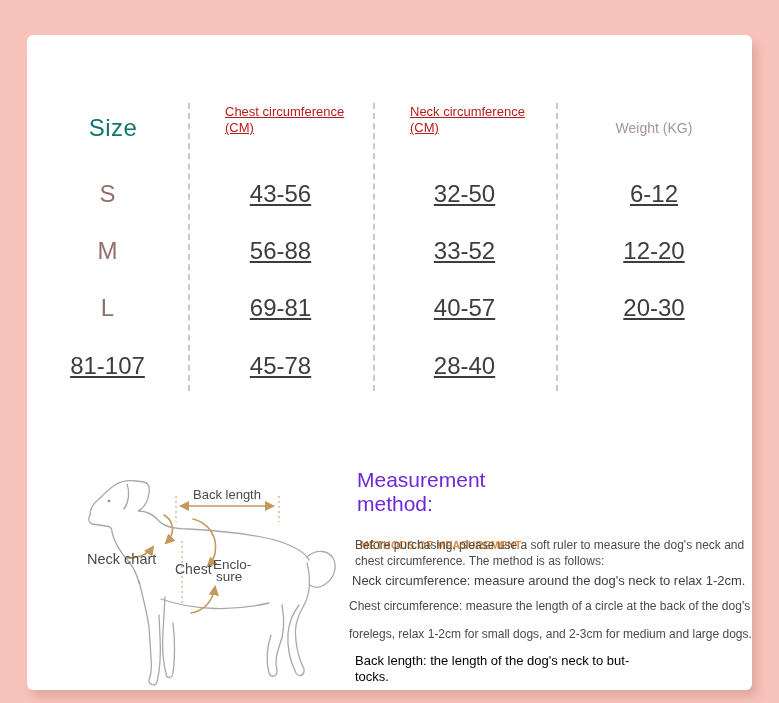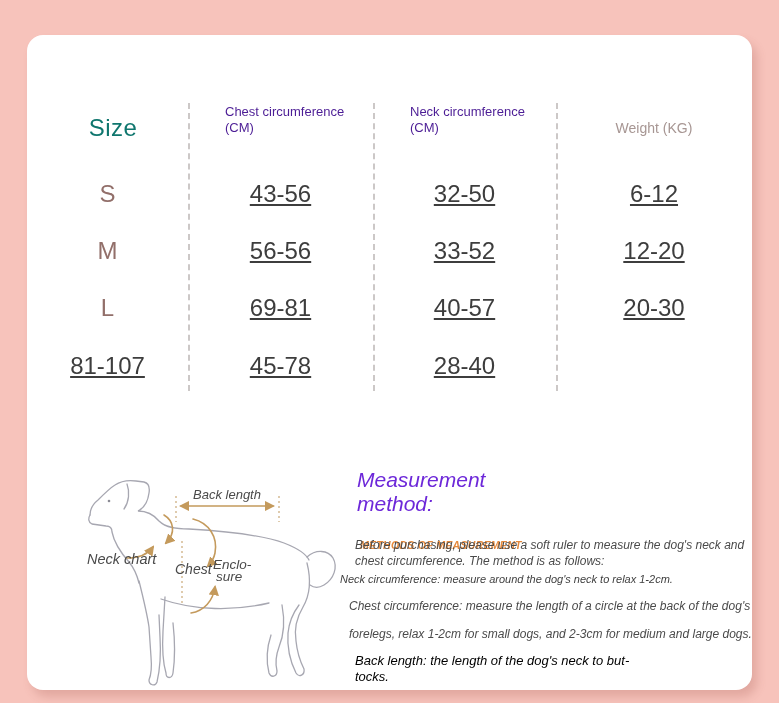--- a/index.html
+++ b/index.html
@@ -11,42 +11,41 @@
   .page {
     position: relative;
     width: 779px; height: 703px;
     background: #f7c3bb;
   }
   .card {
     position: absolute;
     left: 27px; top: 35px;
     width: 725px; height: 655px;
     background: #ffffff;
-    border-radius: 16px;
+    border-radius: 6px;
     box-shadow: 5px 7px 10px rgba(150, 75, 65, 0.22);
-    font-style: italic;
   }
 
   
   #size-table {
     position: absolute;
     left: 27px; top: 90px;
     width: 725px;
     display: grid;
     grid-template-columns: 161px 185px 183px 196px;
     grid-template-rows: 75px 57px 57px 58px 57px;
   }
   .cell { display: flex; align-items: center; justify-content: center; }
   .cell.h-size {
     color: #0f766e; font-size: 24px; letter-spacing: 0.5px; padding-left: 11px;
   }
   .cell.h-small {
     flex-direction: column; align-items: flex-start; justify-content: flex-start;
     padding-left: 37px; padding-top: 14px;
-    color: #4c1d95; font-size: 13px; line-height: 1.2;
+    color: #b91c1c; font-size: 13px; line-height: 1.2; text-decoration: underline;
   }
   .cell.h-weight {
     color: #a79693; font-size: 14px;
   }
   .cell.size-letter {
     color: #926f6a; font-size: 24px;
   }
   .cell.value {
     color: #3d3d3d; font-size: 24px; text-decoration: underline;
   }
@@ -73,22 +72,22 @@
   }
   .m-subtitle {
     position: absolute; left: 333px; top: 504px;
     color: #e5893c; font-size: 10.5px; font-weight: bold; letter-spacing: 0.3px;
   }
   .m-intro {
     position: absolute; left: 328px; top: 502px; width: 398px;
     color: #4a4a4a; font-size: 12px; line-height: 1.35;
   }
   .m-neck {
-    position: absolute; left: 313px; top: 538px; width: 420px;
-    color: #3f3f3f; font-size: 11px;
+    position: absolute; left: 325px; top: 538px; width: 420px;
+    color: #3f3f3f; font-size: 13px;
   }
   .m-chest {
     position: absolute; left: 322px; top: 557px; width: 412px;
     color: #4a4a4a; font-size: 12px; line-height: 28px;
   }
   .m-back {
     position: absolute; left: 328px; top: 618px; width: 292px;
     color: #000000; font-size: 13px; line-height: 1.2;
   }
 </style>
@@ -159,21 +158,21 @@
         <span>(CM)</span>
       </div>
       <div class="cell h-weight">
         <span>Weight (KG)</span>
       </div>
       <div class="cell size-letter">S</div>
       <div class="cell value">43-56</div>
       <div class="cell value">32-50</div>
       <div class="cell value">6-12</div>
       <div class="cell size-letter">M</div>
-      <div class="cell value">56-56</div>
+      <div class="cell value">56-88</div>
       <div class="cell value">33-52</div>
       <div class="cell value">12-20</div>
       <div class="cell size-letter">L</div>
       <div class="cell value">69-81</div>
       <div class="cell value">40-57</div>
       <div class="cell value">20-30</div>
       <div class="cell value">81-107</div>
       <div class="cell value">45-78</div>
       <div class="cell value">28-40</div>
     </div>

